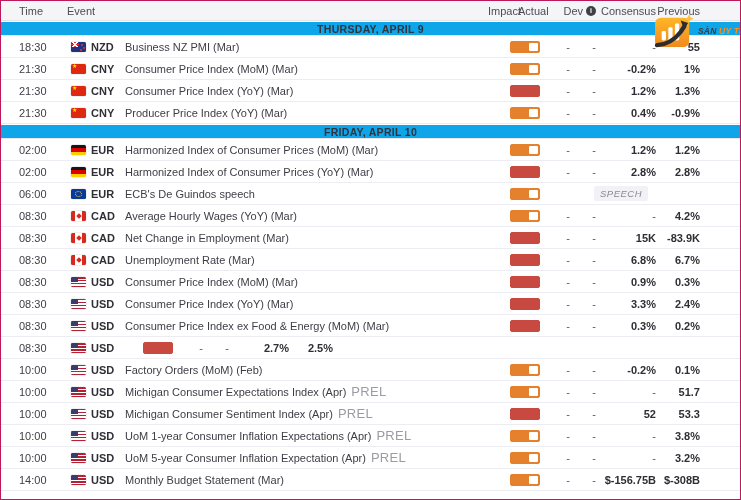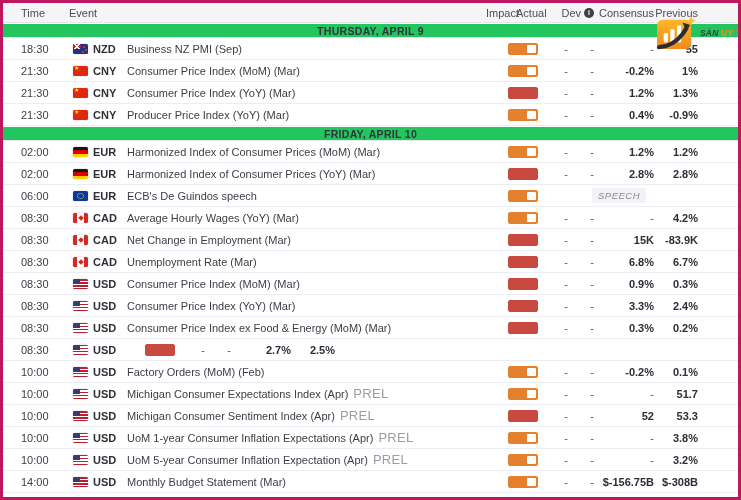--- a/index.html
+++ b/index.html
@@ -1,21 +1,21 @@
 <!DOCTYPE html>
 <html><head>
 <meta charset="utf-8">
 <style>
   html,body{margin:0;padding:0;background:#fff;}
   *{box-sizing:border-box;}
   .cal{
     position:relative;width:741px;height:500px;background:#fff;
     font-family:"Liberation Sans","DejaVu Sans",sans-serif;
     font-size:11px;color:#3d3d46;overflow:hidden;
-    border:3px solid #be185d;
+    border:1px solid #be185d;
   }
   
   .c-time{width:36px;margin-left:18px;flex:none;}
   .flag{width:15px;height:10px;border-radius:1.5px;position:relative;overflow:hidden;flex:none;
         box-shadow:0 0 0 .5px rgba(0,0,0,.12);margin-left:16px;}
   .c-cur{width:32px;margin-left:5px;flex:none;font-weight:700;color:#2f2f37;}
   .c-event{flex:1;margin-left:2px;white-space:nowrap;overflow:hidden;}
   .c-impact{width:50px;padding-left:20px;flex:none;display:flex;align-items:center;}
   .c-actual{width:30px;flex:none;text-align:right;white-space:nowrap;}
   .c-dev{width:26px;flex:none;text-align:right;white-space:nowrap;}
@@ -24,21 +24,21 @@
   
   .chead{height:20px;display:flex;align-items:center;background:#f5f4f7;
          border-bottom:1px solid #e5e4ea;color:#4c4c56;}
   .chead .c-event{margin-left:12px;}
   .chead .c-impact{padding-left:20px;}
   .chead .c-dev{display:flex;align-items:center;justify-content:flex-end;overflow:visible;padding-left:48px;}
   .info{width:10px;height:10px;border-radius:50%;background:#3f3f48;color:#fff;font-size:7px;
         font-weight:700;display:inline-flex;align-items:center;justify-content:center;
         margin-left:3px;flex:none;font-style:normal;cursor:pointer;}
   
-  .band{height:15px;display:flex;align-items:center;justify-content:center;background:#22c55e;
+  .band{height:15px;display:flex;align-items:center;justify-content:center;background:#0ea5e9;
         border-bottom:1px solid #e9e8ee;border-top:1px solid #fff;
         font-weight:700;color:#33333c;font-size:10.5px;letter-spacing:.3px;}
   
   .row{height:22px;display:flex;align-items:center;border-bottom:1px solid #edecf2;cursor:pointer;background:#fff;}
   .val{font-weight:700;color:#2e2e36;}
   .dash{font-weight:400;color:#55555d;}
   .prel{font-style:normal;color:#9b9ba3;font-size:13px;margin-left:5px;letter-spacing:.3px;}
   
   .impact{width:35px;height:12px;border-radius:2px;display:flex;padding:1px;}
   .impact.medium{background:#e5812c;border:1px solid #e5812c;}
@@ -93,21 +93,21 @@
     <span class="c-cons">Consensus</span>
     <span class="c-prev">Previous</span>
   </div>
 
   <div id="sections">
       <div class="band">THURSDAY, APRIL 9</div>
       <div class="row">
         <span class="c-time">18:30</span>
         <span class="flag flag-nz"></span>
         <span class="c-cur">NZD</span>
-        <span class="c-event"><span>Business NZ PMI (Sep)</span></span>
+        <span class="c-event"><span>Business NZ PMI (Mar)</span></span>
         <span class="c-impact">
           <span class="impact medium">
             <i></i>
           </span>
         </span>
         <span class="c-actual dash">-</span>
         <span class="c-dev dash">-</span>
         <span class="c-cons dash">-</span>
         <span class="c-prev val">55</span>
       </div>

